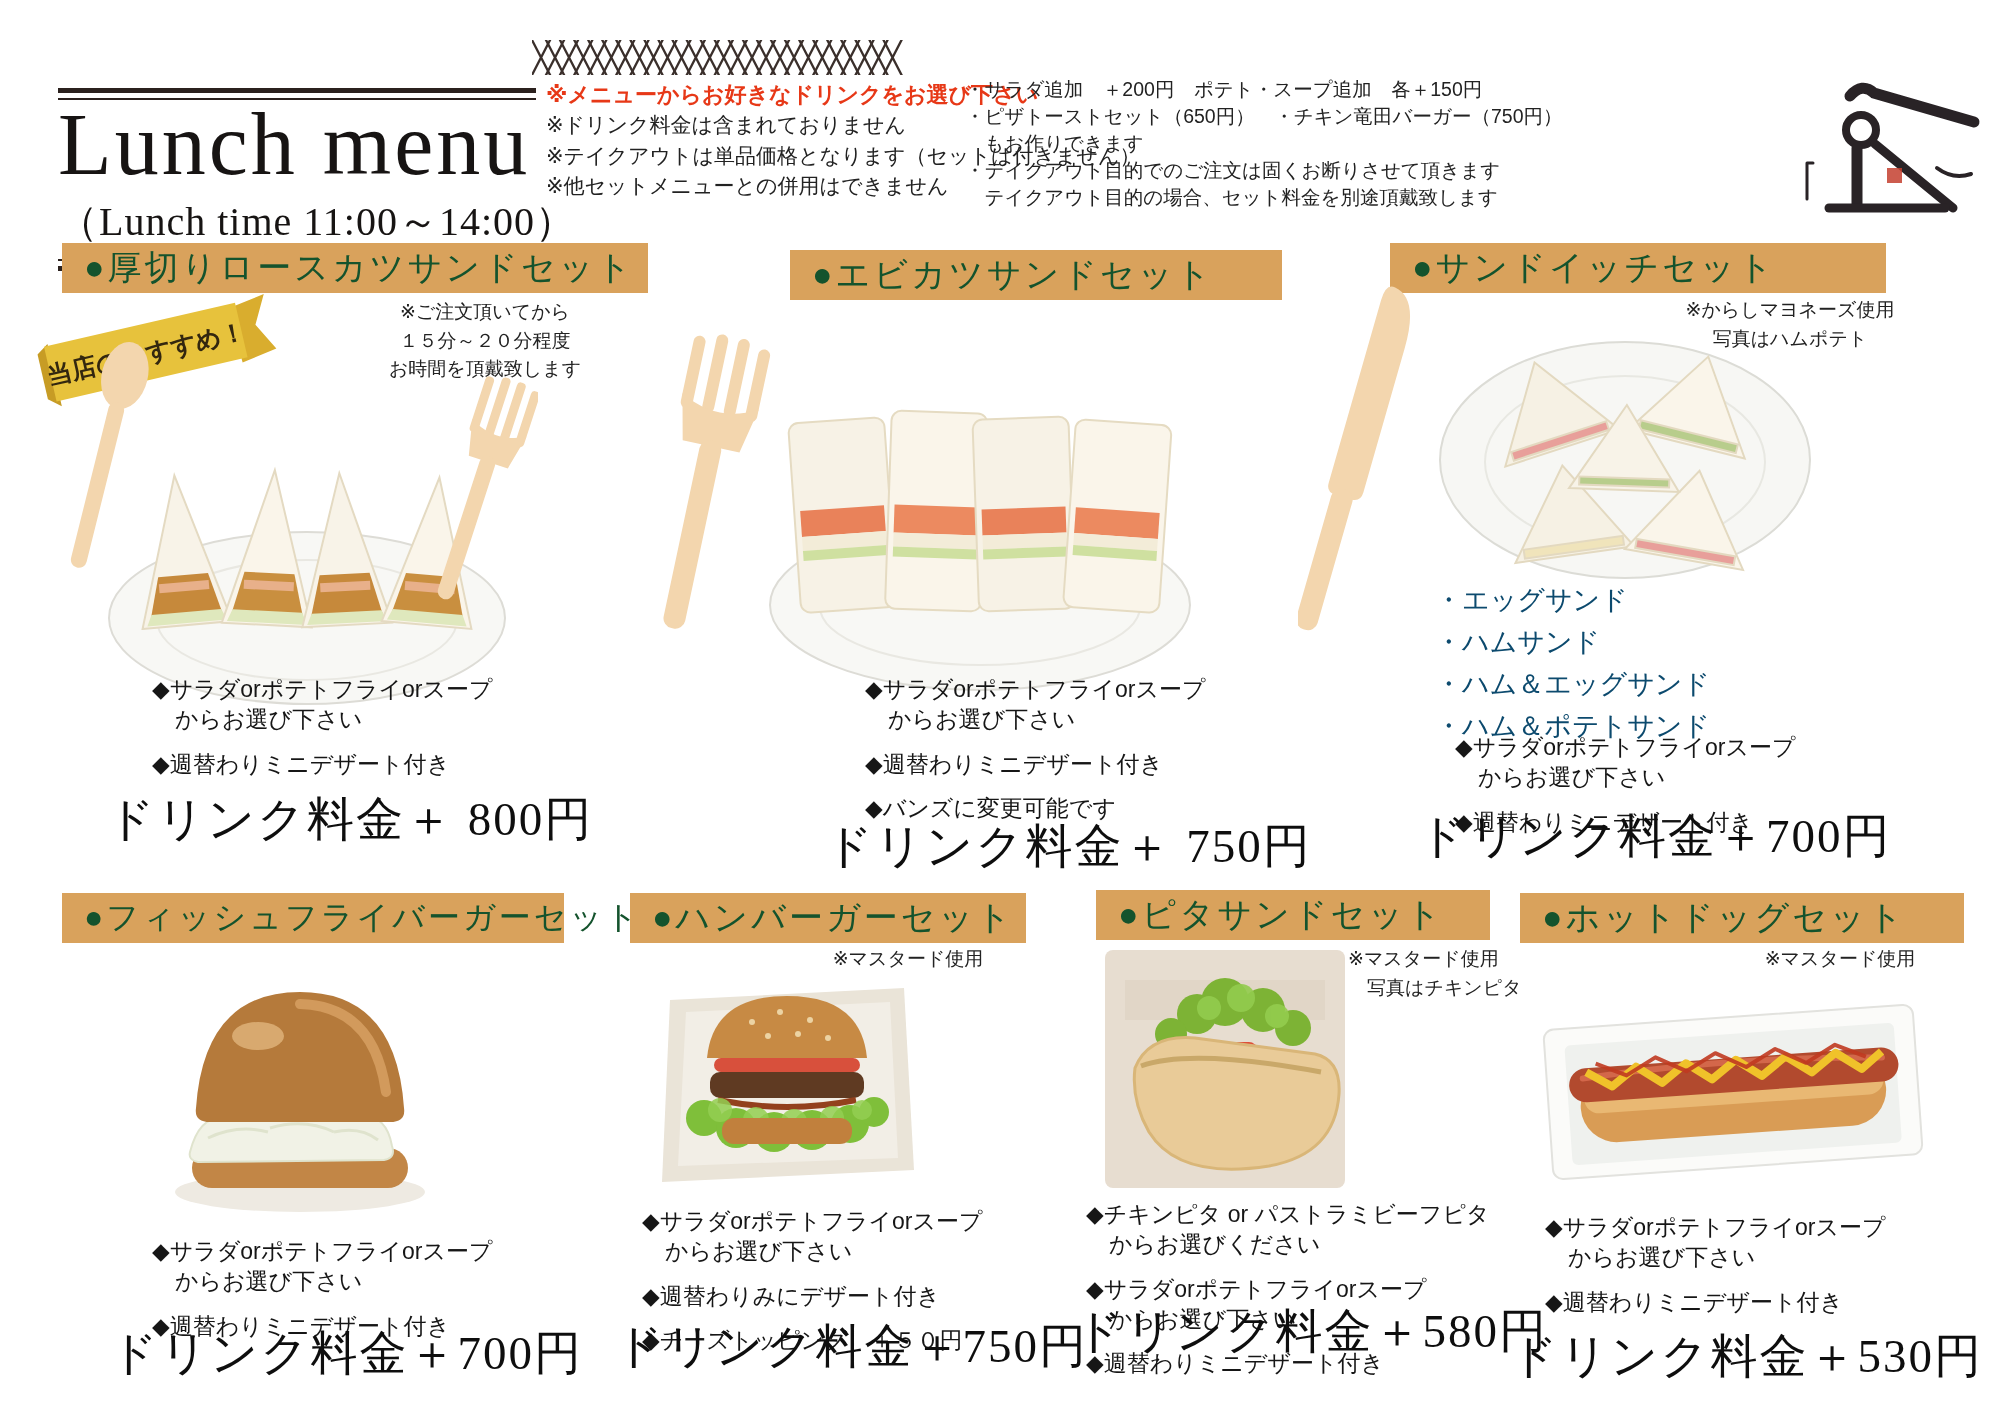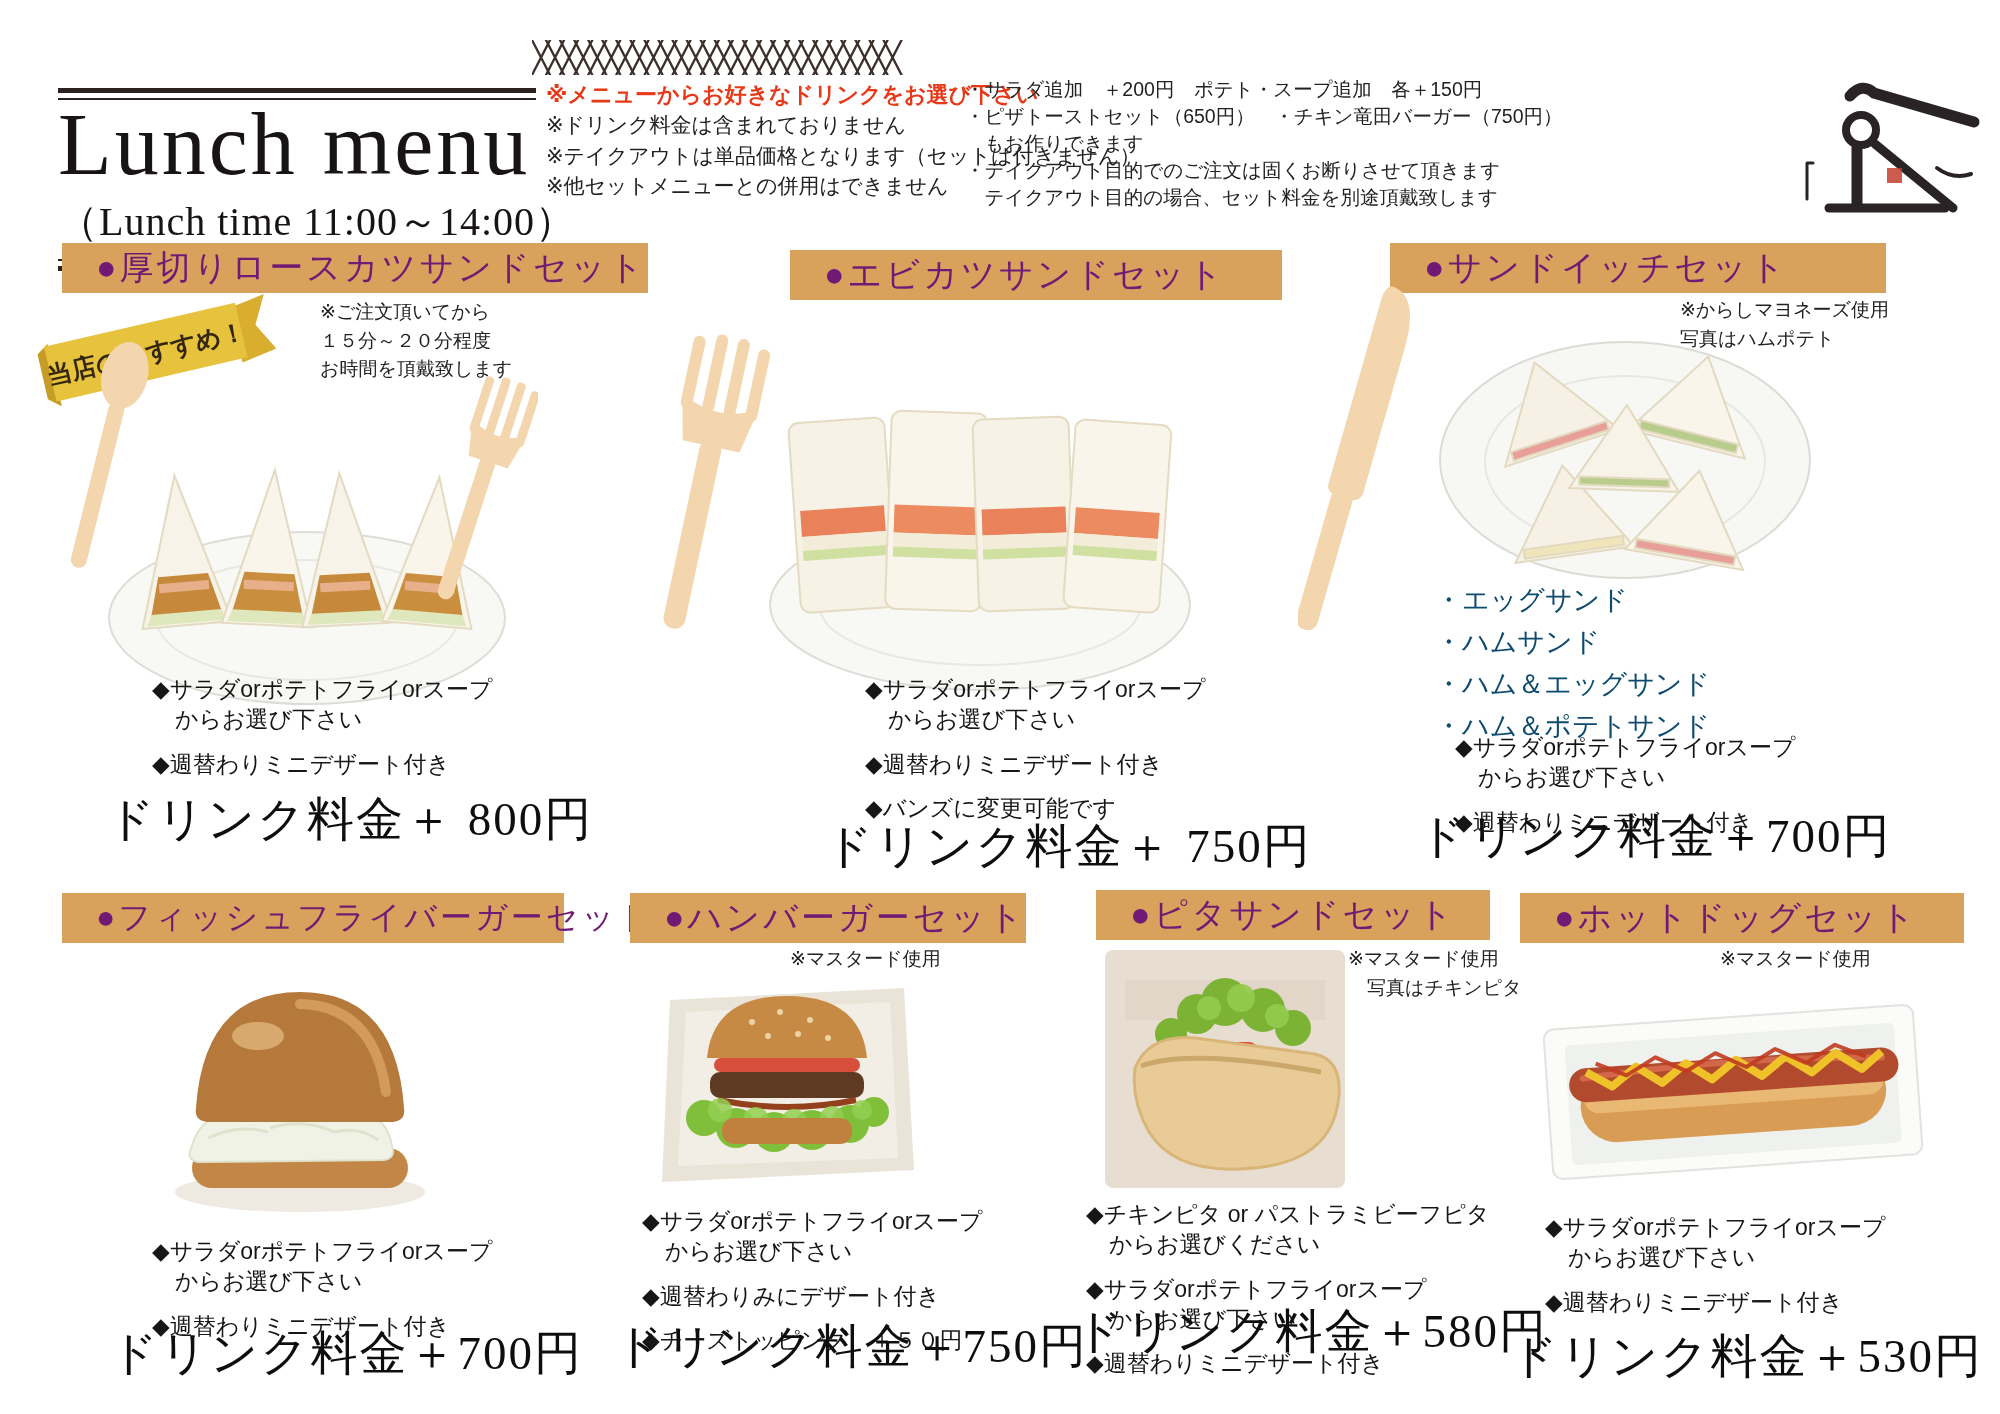--- a/index.html
+++ b/index.html
@@ -12,31 +12,31 @@
   
   .rule{background:var(--line);}
   #page-title{font-family:"Liberation Serif","DejaVu Serif",serif;font-size:88px;letter-spacing:3px;color:#171413;line-height:1.02;white-space:nowrap;}
   #page-subtitle{font-family:"Liberation Serif","DejaVu Serif",serif;font-size:40px;letter-spacing:1px;color:#171413;margin-top:4px;white-space:nowrap;}
   #divider-x{font-size:30px;font-weight:bold;letter-spacing:-4px;color:#3a2f2b;white-space:nowrap;overflow:hidden;}
   #notice-red{font-size:22px;font-weight:bold;color:var(--red);white-space:nowrap;}
   .notices .line{font-size:21px;line-height:1.46;color:#222;white-space:pre;}
   .sidenotes .line{font-size:19.5px;line-height:1.38;color:#222;white-space:pre;}
   
   .banner{
-    background:var(--banner);color:#701a75;height:50px;display:flex;align-items:center;
-    padding-left:34px;box-sizing:border-box;font-size:34px;letter-spacing:3px;white-space:nowrap;
+    background:var(--banner);color:#14532d;height:50px;display:flex;align-items:center;
+    padding-left:22px;box-sizing:border-box;font-size:34px;letter-spacing:3px;white-space:nowrap;
   }
   
   .note-block .line{font-size:19px;line-height:1.5;color:#222;white-space:pre;}
   .opts .line{font-size:23px;line-height:1.32;color:#161616;white-space:pre;}
   .opts .gs{margin-top:14px;}
   .subitems .line{font-size:27px;line-height:1.55;color:#0c4a6e;white-space:pre;}
   .subitems .gs{margin-top:0;}
   .price{font-family:"Liberation Serif","DejaVu Serif",serif;font-size:47px;letter-spacing:2px;color:#0e0e0e;text-align:center;white-space:nowrap;}
-  .right{text-align:left;}
+  .right{text-align:center;}
   svg{display:block;}
 </style>
 </head>
 <body>
 
 <div id="canvas">
 
   <div class="abs" style="left:58px;top:44px;width:478px;margin-top:44px;">
     <div class="rule" style="height:5px;"></div>
     <div class="rule" style="height:2px;margin-top:5px;"></div>

